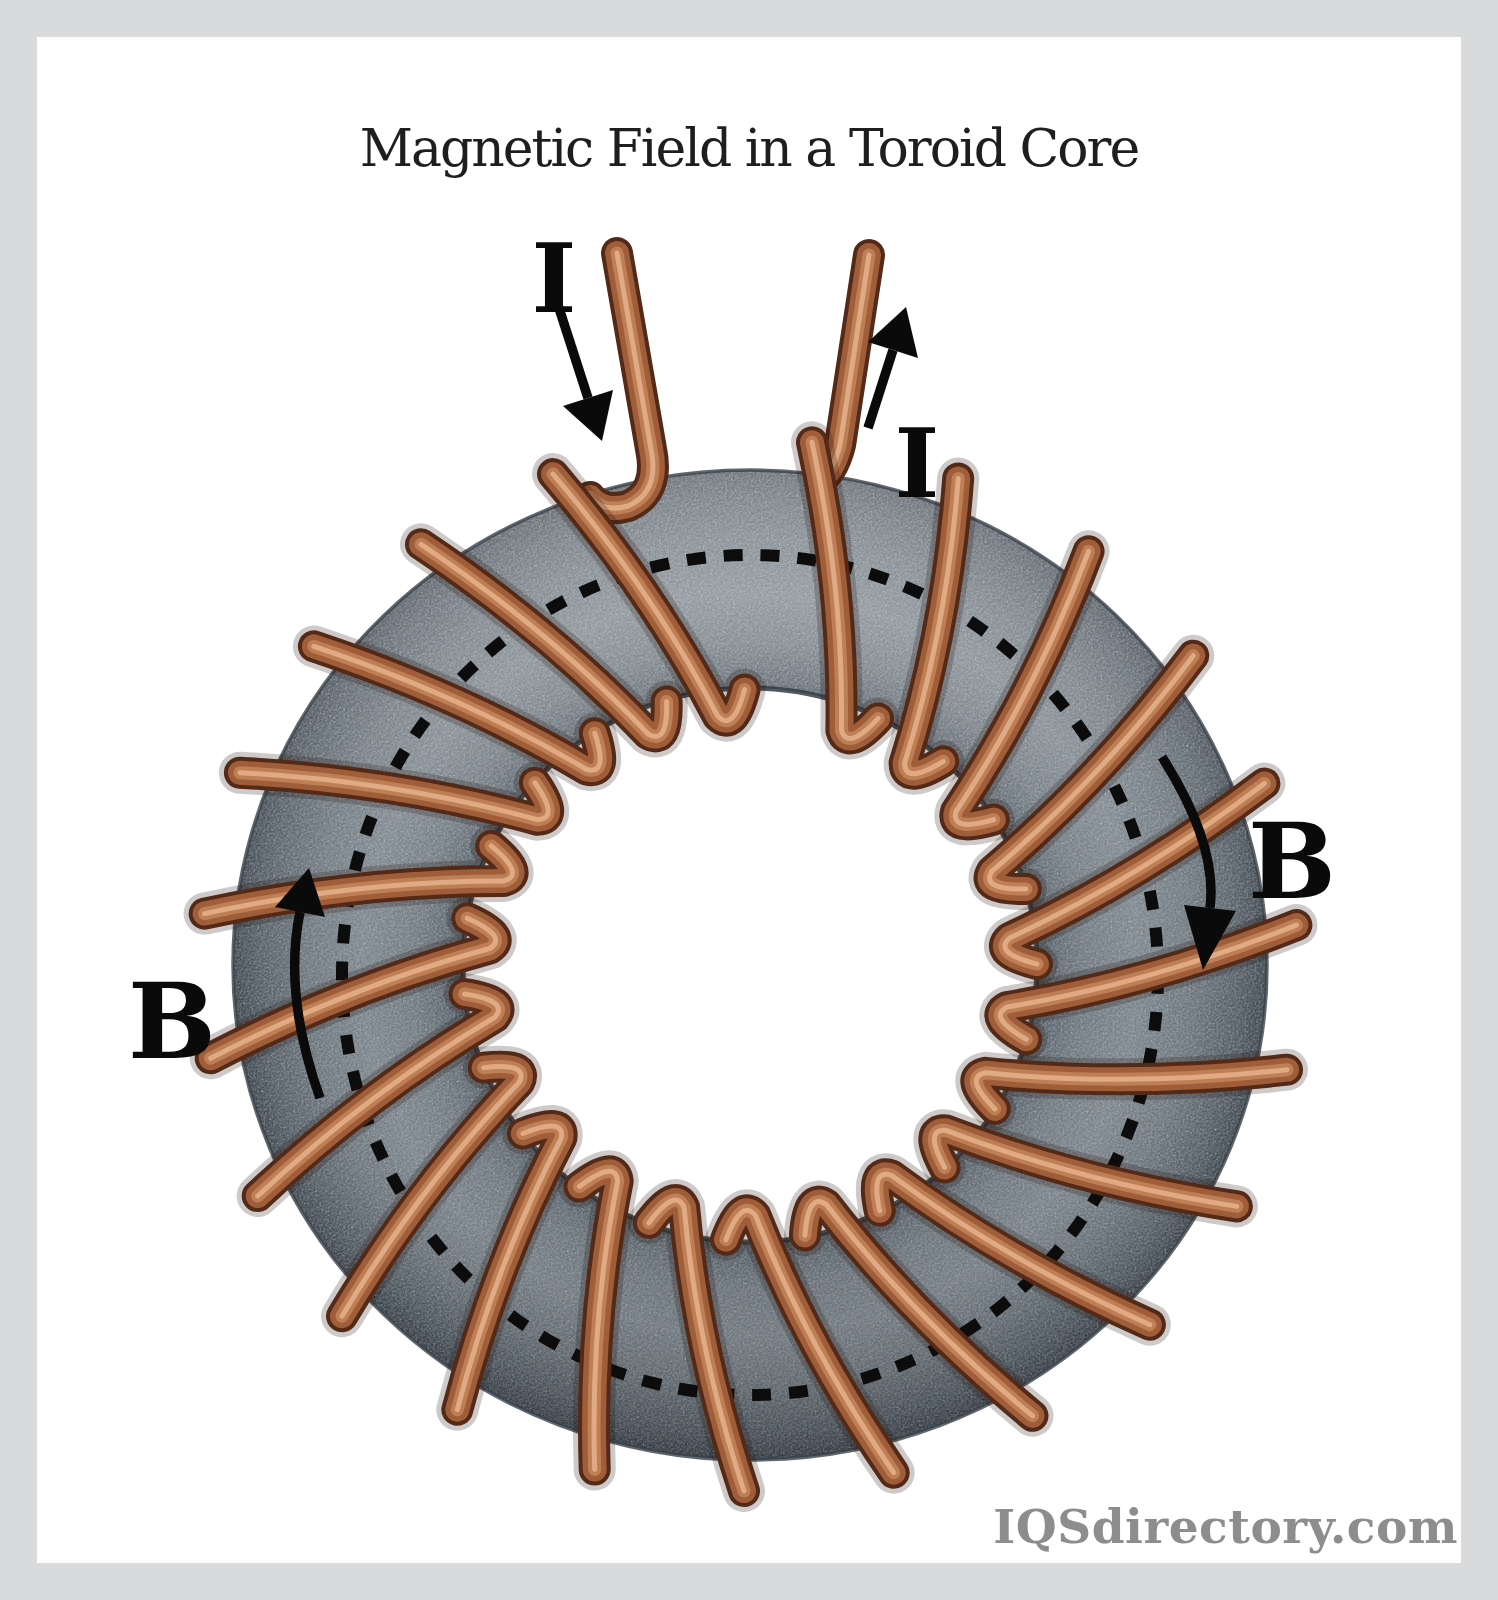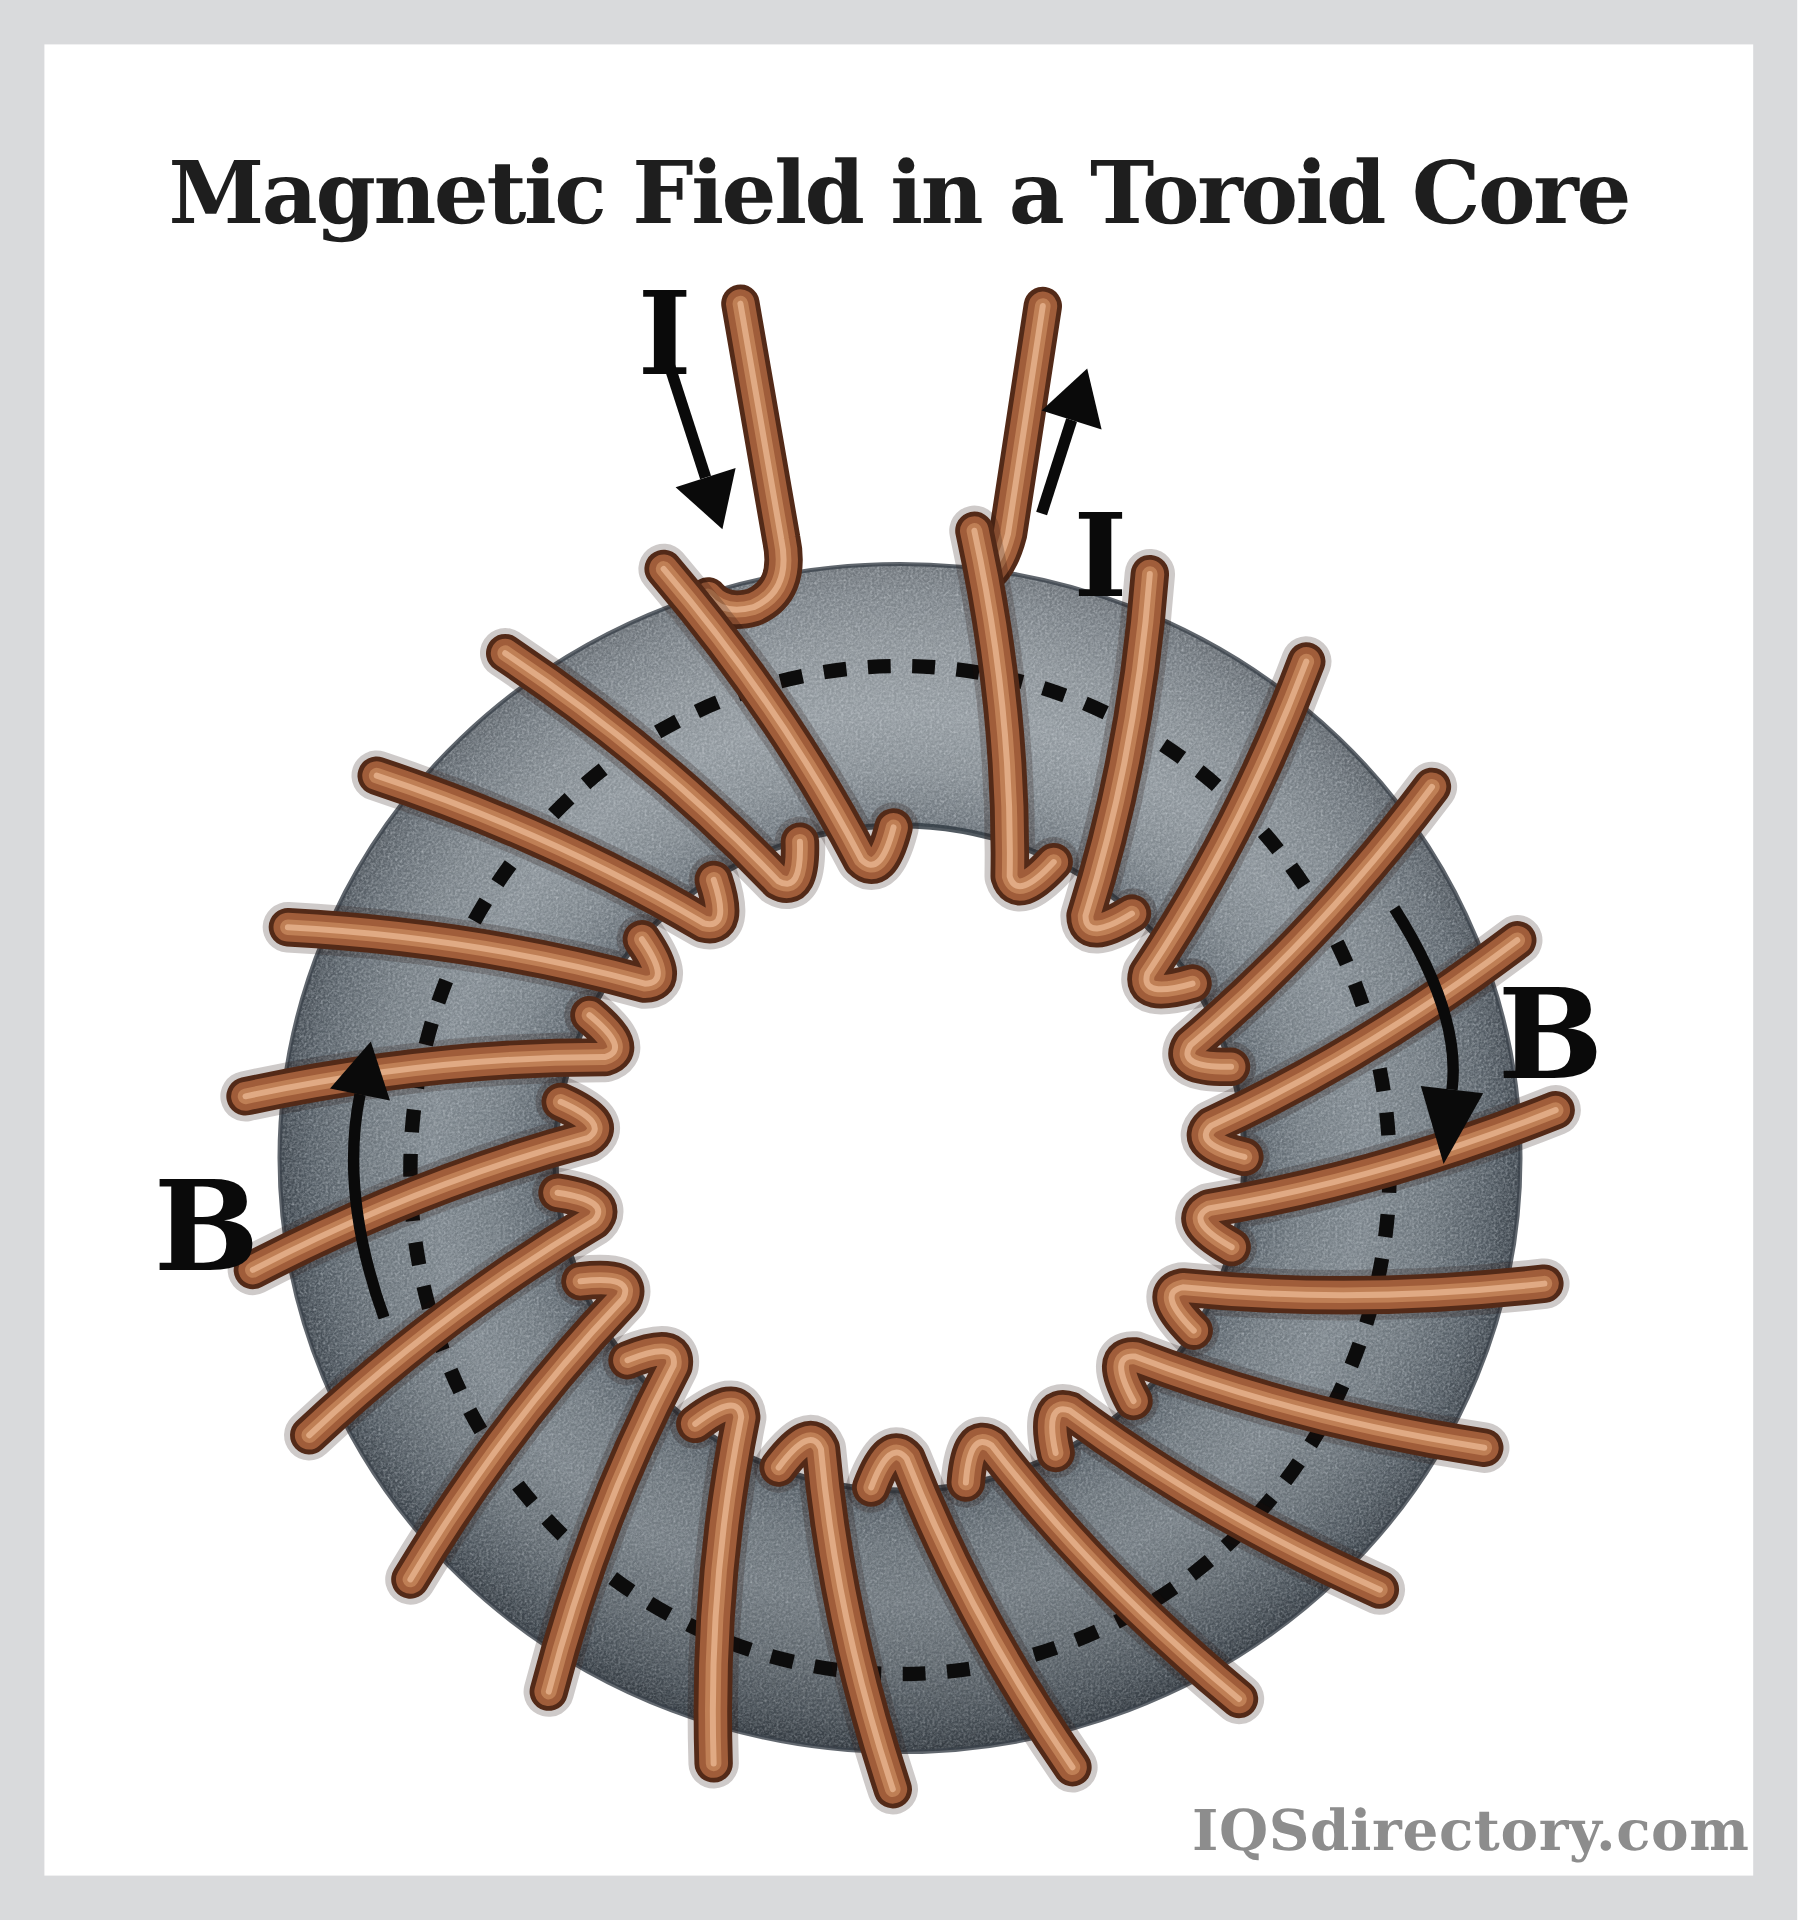--- a/index.html
+++ b/index.html
@@ -1,21 +1,21 @@
 <!DOCTYPE html>
 <html><head>
 <meta charset="utf-8">
 <style>
   html,body{margin:0;padding:0;background:#ffffff;}
   .stage{position:relative;width:1498px;height:1600px;background:var(--bg,#fff);overflow:hidden;
          font-family:"DejaVu Serif","Liberation Serif",serif;}
   .stage svg{position:absolute;left:0;top:0;}
   .frame{position:absolute;inset:0;border:37px solid var(--frame-border,#d9dadc);pointer-events:none;}
   .title{position:absolute;top:118px;left:0;right:0;text-align:center;
-         font-weight:700;font-size:72px;letter-spacing:-2px;color:var(--title-color,#1e1e1e);}
+         font-weight:400;font-size:52px;letter-spacing:-2px;color:var(--title-color,#1e1e1e);}
   .watermark{position:absolute;right:40px;bottom:46px;font-weight:700;font-size:47px;
          color:var(--wm-color,#8d8d8d);letter-spacing:0.5px;}
   .lbl{font-family:"DejaVu Serif","Liberation Serif",serif;font-weight:700;font-size:96px;
        fill:#0a0a0a;text-anchor:middle;}
   .lblB{font-size:104px;}
 </style>
 </head>
 <body>
 
 <div class="stage" style="--frame-border: #d9dadc; --bg: #ffffff; --title-color: #1e1e1e; --wm-color: #8d8d8d;">

